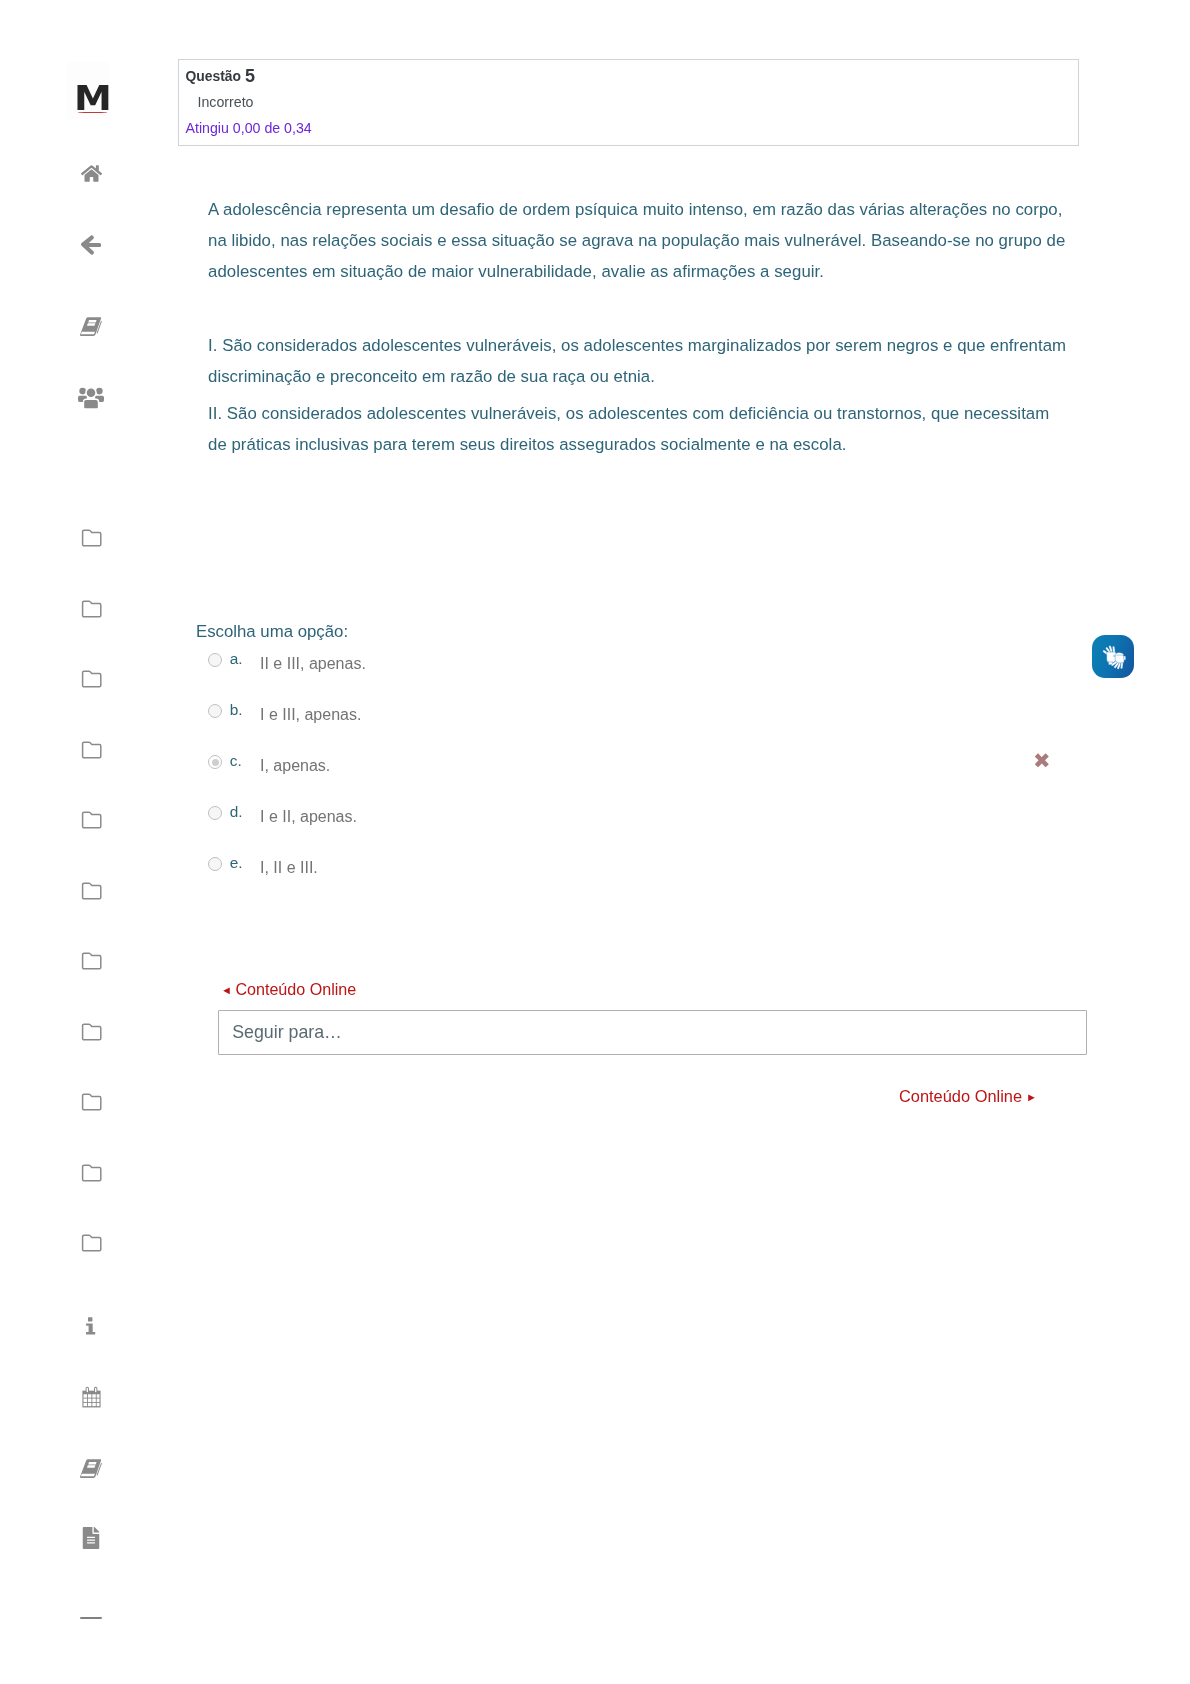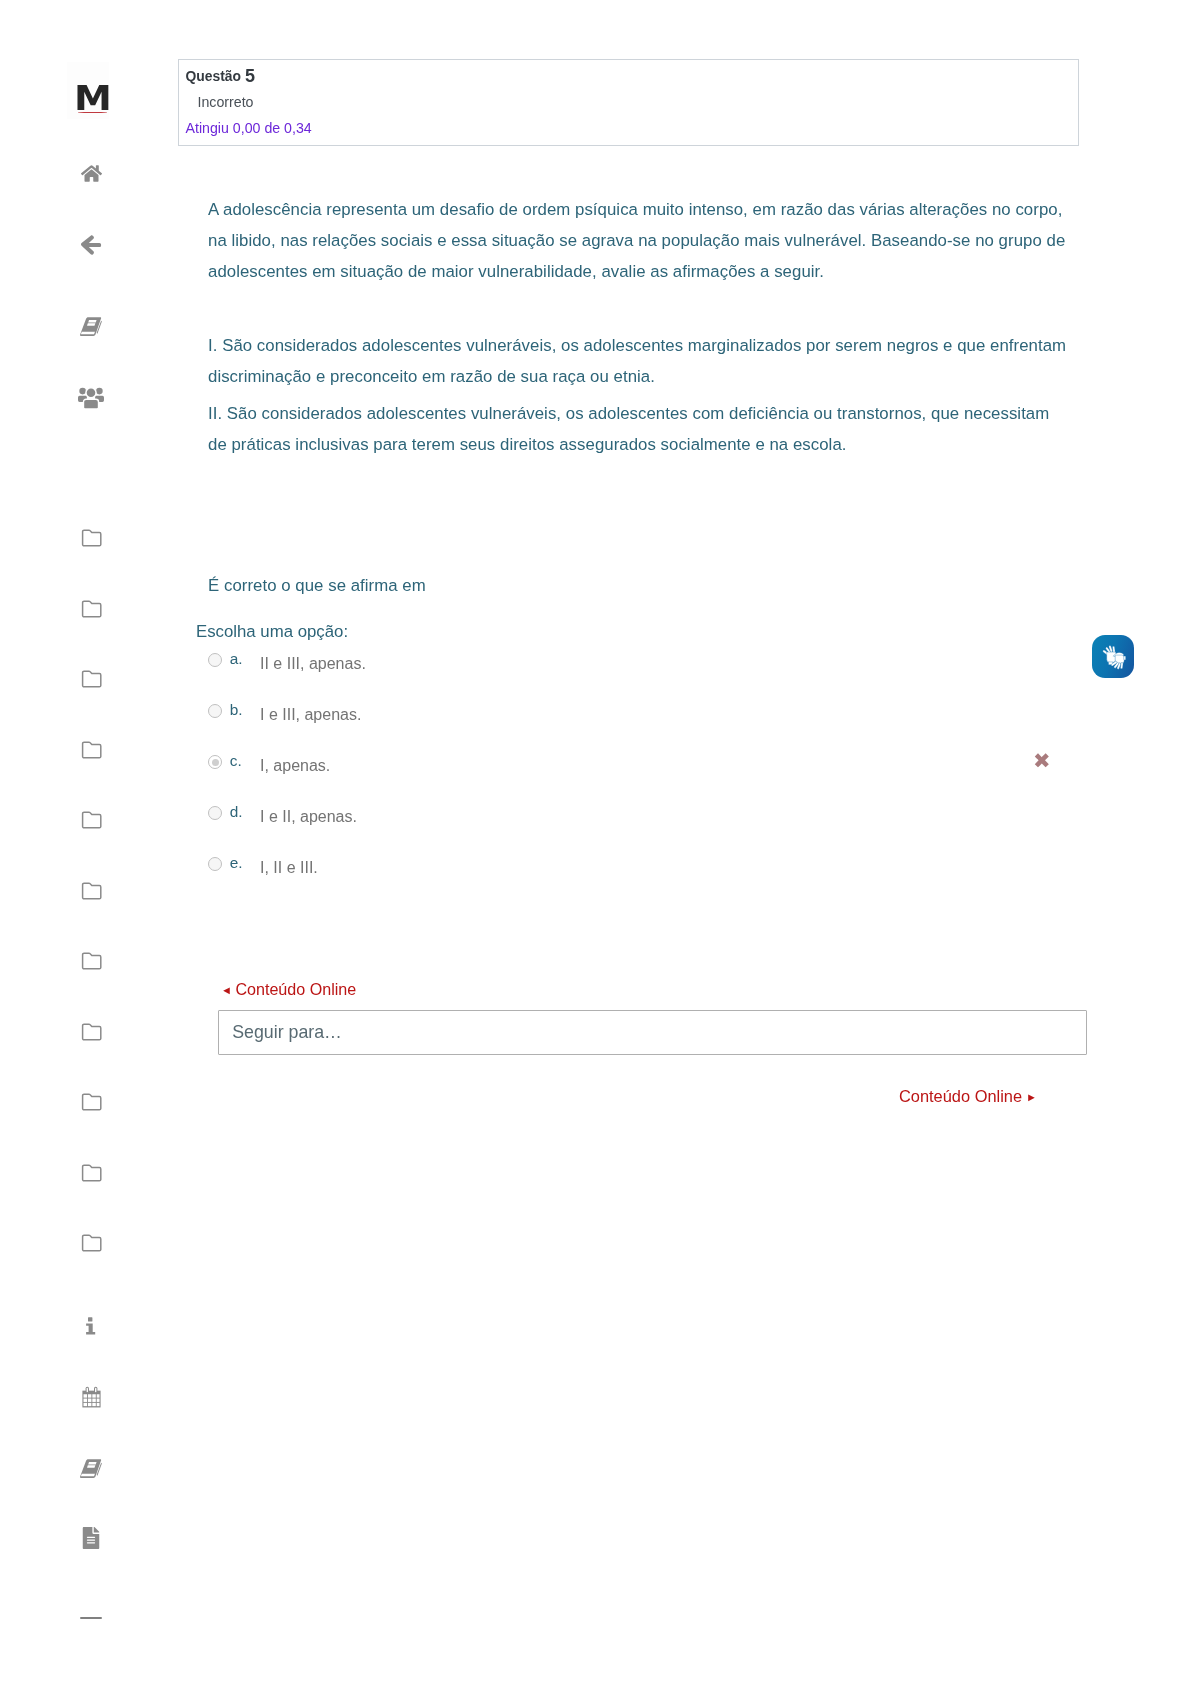--- a/index.html
+++ b/index.html
@@ -222,21 +222,20 @@
 
   <div class="qbox">
     <div class="qnum"><span>Questão</span> <b>5</b></div>
     <div class="qstate">Incorreto</div>
     <div class="qgrade">Atingiu 0,00 de 0,34</div>
   </div>
 
   <div class="qtext p1">A adolescência representa um desafio de ordem psíquica muito intenso, em razão das várias alterações no corpo, na libido, nas relações sociais e essa situação se agrava na população mais vulnerável. Baseando-se no grupo de adolescentes em situação de maior vulnerabilidade, avalie as afirmações a seguir.</div>
   <div class="qtext p2">I. São considerados adolescentes vulneráveis, os adolescentes marginalizados por serem negros e que enfrentam discriminação e preconceito em razão de sua raça ou etnia.</div>
   <div class="qtext p3">II. São considerados adolescentes vulneráveis, os adolescentes com deficiência ou transtornos, que necessitam de práticas inclusivas para terem seus direitos assegurados socialmente e na escola.</div>
-  <div class="qtext p5">É correto o que se afirma em</div>
 
   <div class="chooselbl">Escolha uma opção:</div>
 
   <div class="answers">
     <div class="arow">
       <span class="radio"></span>
       <span class="aletter">a.</span>
       <span class="atext">II e III, apenas.</span>
     </div>
     <div class="arow">

